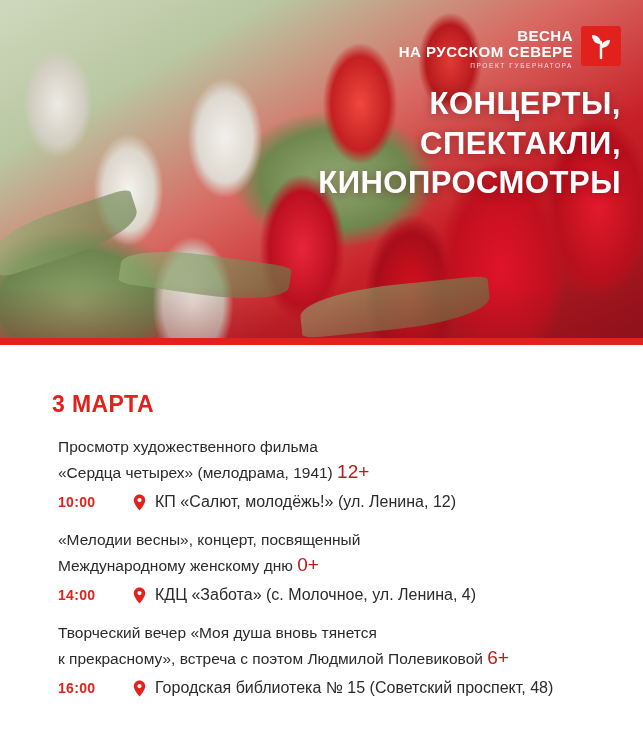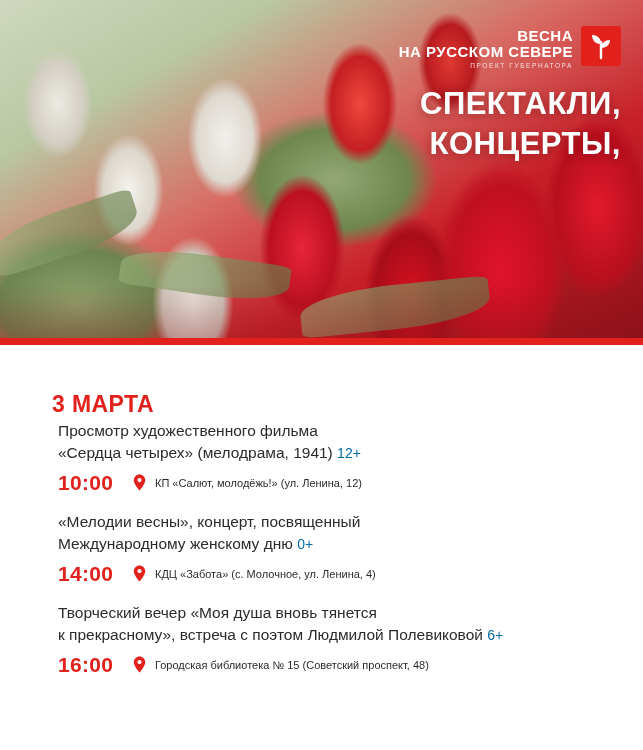--- a/index.html
+++ b/index.html
@@ -118,58 +118,58 @@
 
   
   .content {
     padding: 46px 52px 0 52px;
   }
   .day-title {
     color: #e2211c;
     font-size: 23px;
     font-weight: bold;
     letter-spacing: .4px;
-    margin: 0 0 2px 0;
+    margin: 0 0 18px 0;
   }
   .event {
     margin-bottom: 16px;
     margin-left: 6px;
   }
   .event-desc {
     color: #2b2b2b;
     font-size: 15.5px;
     line-height: 1.45;
     margin: 0 0 6px 0;
   }
   .age {
-    color: #0369a1;
-    font-size: 14px;
+    color: #b91c1c;
+    font-size: 19px;
     white-space: nowrap;
   }
   .event-line {
     display: flex;
     align-items: center;
     gap: 9px;
   }
   .time {
     color: #e2211c;
-    font-size: 21px;
+    font-size: 14px;
     font-weight: bold;
     letter-spacing: .3px;
     min-width: 66px;
   }
   .pin {
     flex: 0 0 auto;
     width: 13px;
     height: 17px;
     display: block;
   }
   .place {
     color: #2b2b2b;
-    font-size: 11px;
+    font-size: 16px;
     line-height: 1.3;
   }
 </style>
 </head>
 <body>
 
 <div class="hero">
   <div class="hero-photo"></div>
 
   <div class="hero-leaf" style="left:-10px;top:210px;width:150px;height:46px;transform:rotate(-18deg);"></div>
@@ -187,22 +187,23 @@
     <div class="logo-mark">
       <svg viewBox="0 0 40 40" width="40" height="40" aria-hidden="true">
         <path d="M20 32 V16" stroke="#ffffff" stroke-width="2.4" fill="none" stroke-linecap="round"></path>
         <path d="M20 18 C13 18 11 13 11 9 C16 9 20 12 20 18 Z" fill="#ffffff"></path>
         <path d="M20 22 C26 22 29 18 29 14 C24 14 20 17 20 22 Z" fill="#ffffff"></path>
       </svg>
     </div>
   </div>
 
   <div class="hero-title">
+    <div>КОНЦЕРТЫ,</div>
     <div>СПЕКТАКЛИ,</div>
-    <div>КОНЦЕРТЫ,</div>
+    <div>КИНОПРОСМОТРЫ</div>
   </div>
 
   <div class="hero-rule"></div>
 </div>
 
 <div class="content">
   <h1 class="day-title">3 МАРТА</h1>
 
   <div class="event">
     <p class="event-desc">

